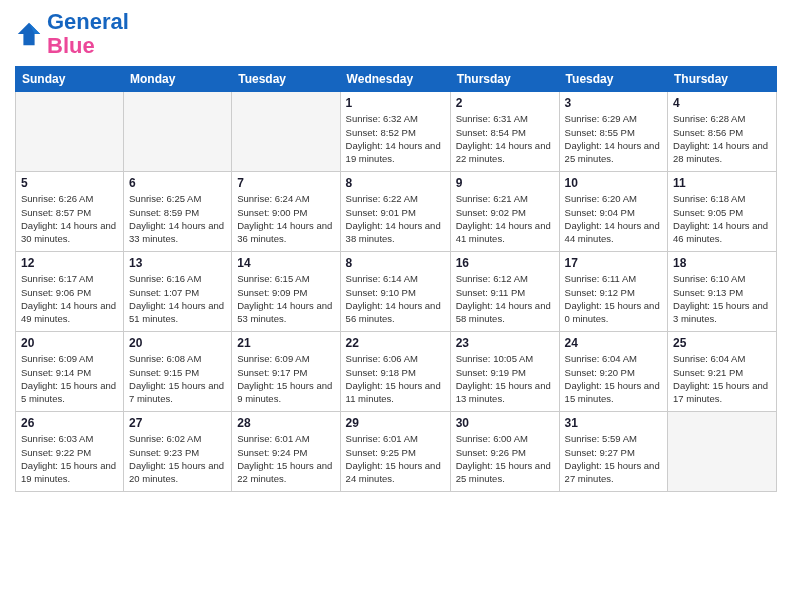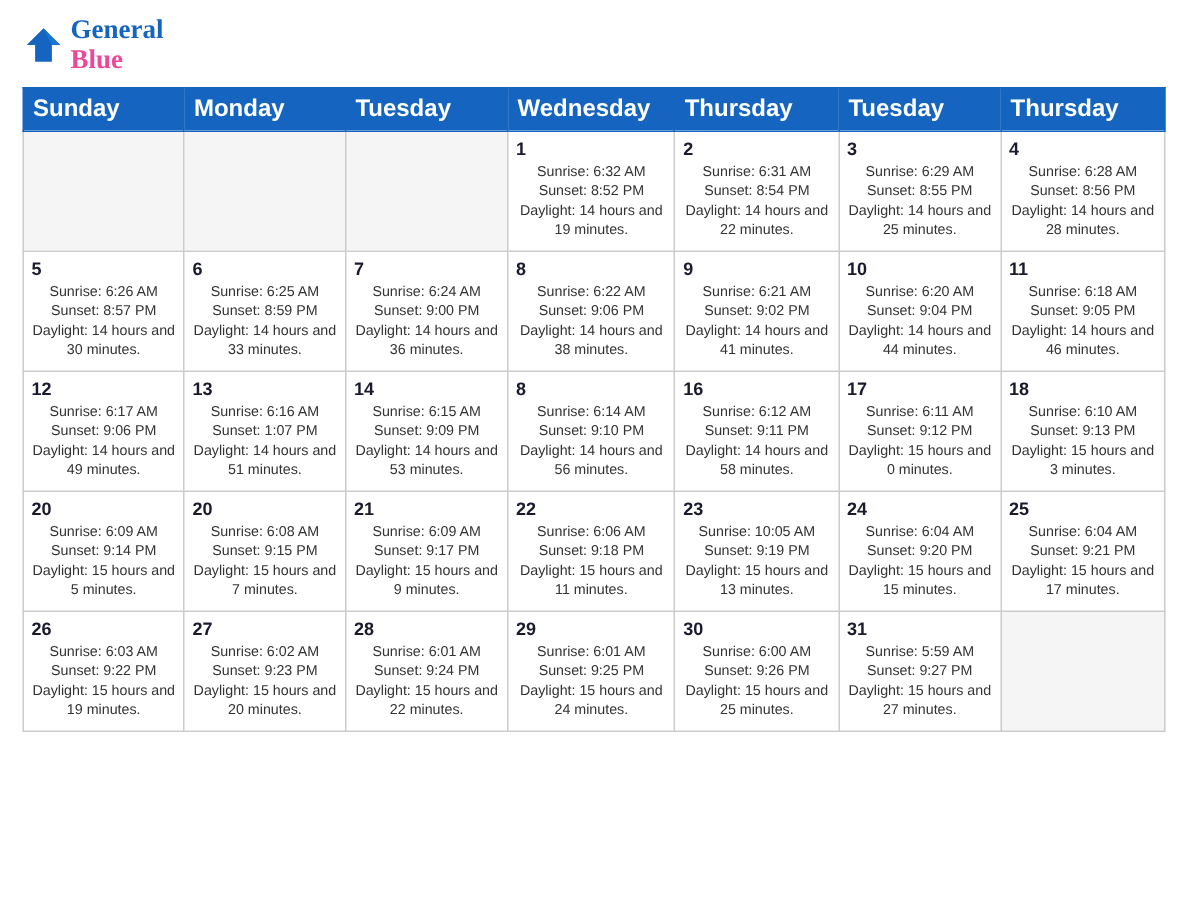--- a/index.html
+++ b/index.html
@@ -21,25 +21,24 @@
       justify-content: space-between;
       align-items: flex-start;
       margin-bottom: 8px;
     }
     .logo {
       display: flex;
       align-items: center;
       gap: 4px;
     }
     .logo-text {
-      font-size: 18px;
+      font-size: 22px;
       font-weight: bold;
       color: #1a1a2e;
       line-height: 1.1;
-      font-family: Liberation Serif, serif;
     }
     .logo-text span {
       color: #1565c0;
     }
     .logo-icon {
       width: 28px;
       height: 28px;
     }
     .title-block {
       text-align: right;
@@ -56,21 +55,21 @@
     }
     .calendar {
       width: 100%;
       border-collapse: collapse;
       border: 1px solid #ccc;
     }
     .calendar th {
       background: #1565c0;
       color: #fff;
       padding: 5px 6px;
-      font-size: 16px;
+      font-size: 12px;
       font-weight: bold;
       text-align: left;
       border: 1px solid #1565c0;
     }
     .calendar td {
       border: 1px solid #ccc;
       vertical-align: top;
       padding: 4px 5px;
       width: 113px;
       height: 80px;
@@ -82,21 +81,20 @@
     .day-num {
       font-size: 12px;
       font-weight: bold;
       color: #1a1a2e;
       margin-bottom: 2px;
     }
     .day-info {
       font-size: 9.5px;
       color: #333;
       line-height: 1.4;
-      text-align: center;
     }
   </style>
 </head>
 <body>
 
 <div class="page">
   <div class="header">
     <div class="logo">
       <svg class="logo-icon" viewBox="0 0 40 40">
         <polygon points="20,4 36,20 28,20 28,36 12,36 12,20 4,20" fill="#1565c0"></polygon>
@@ -177,21 +175,21 @@
           <td>
             <div class="day-num">7</div>
             <div class="day-info">Sunrise: 6:24 AM
 Sunset: 9:00 PM
 Daylight: 14 hours
 and 36 minutes.</div>
           </td>
           <td>
             <div class="day-num">8</div>
             <div class="day-info">Sunrise: 6:22 AM
-Sunset: 9:06 PM
+Sunset: 9:01 PM
 Daylight: 14 hours
 and 38 minutes.</div>
           </td>
           <td>
             <div class="day-num">9</div>
             <div class="day-info">Sunrise: 6:21 AM
 Sunset: 9:02 PM
 Daylight: 14 hours
 and 41 minutes.</div>
           </td>

